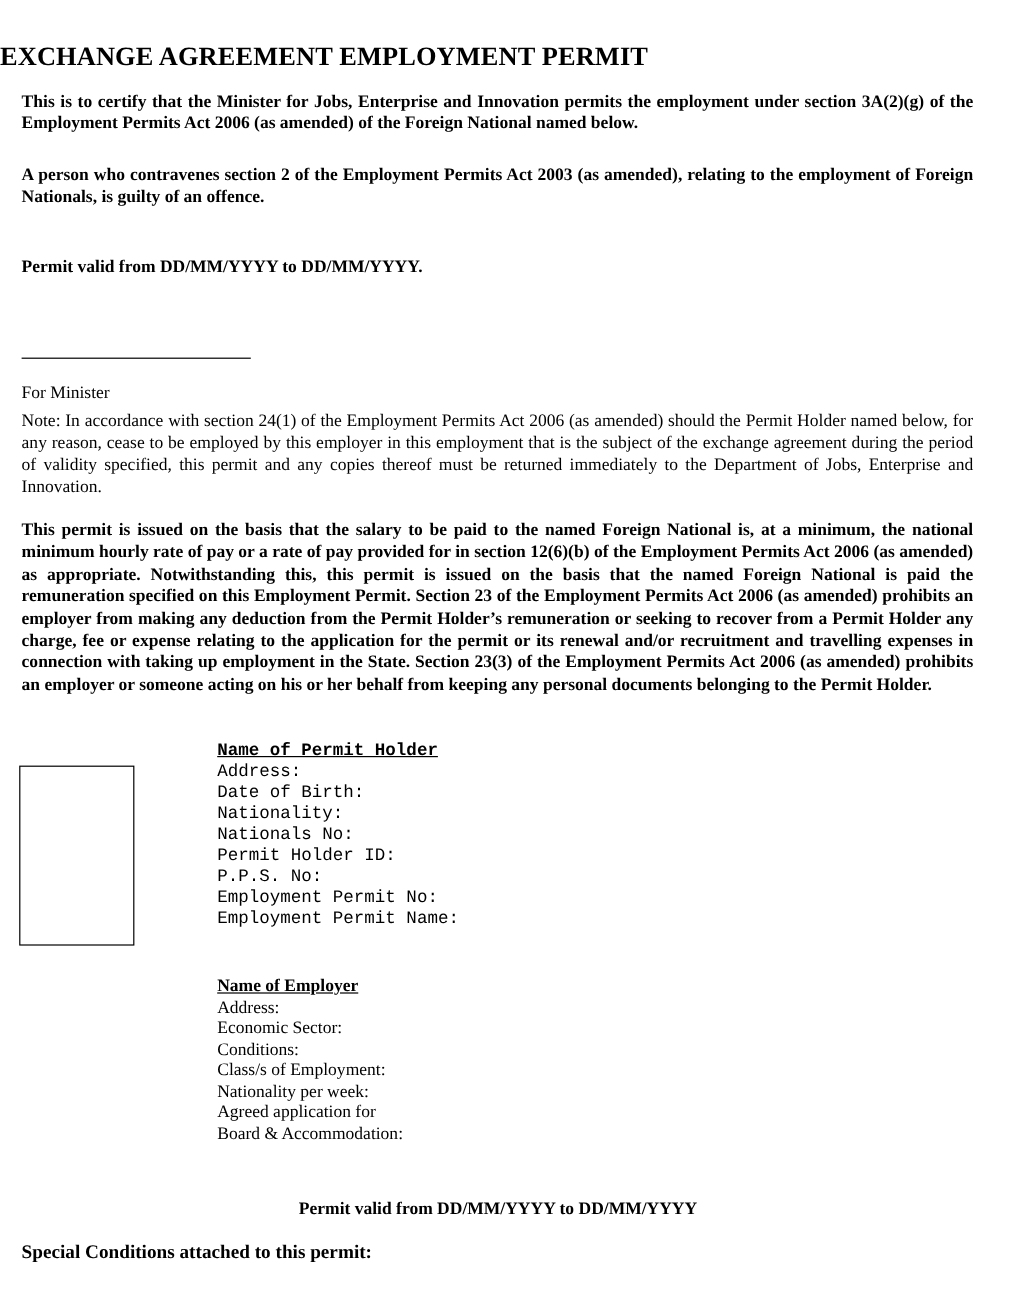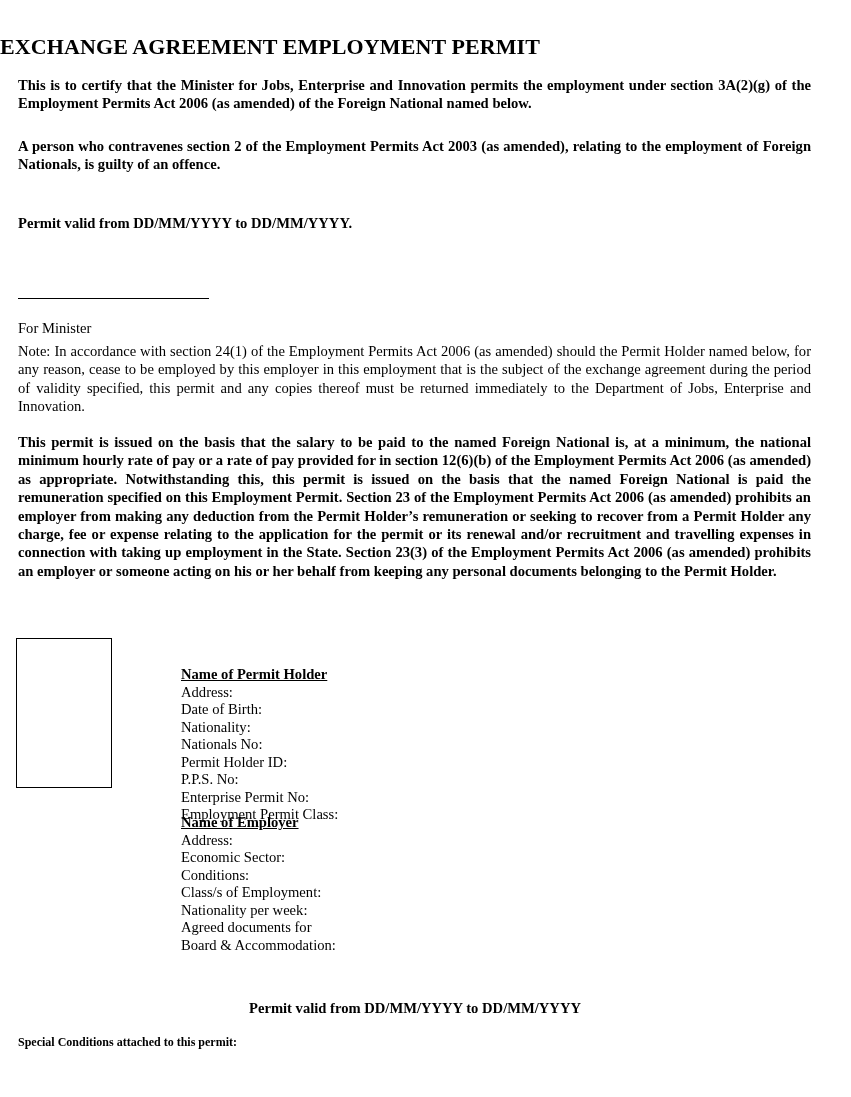--- a/index.html
+++ b/index.html
@@ -61,21 +61,21 @@
     .field-list div { white-space: nowrap; }
     .valid-center {
       left: 0; width: 830px; top: 1000px;
       text-align: center;
       font-weight: bold;
       font-size: 14.6px;
     }
     .special {
       left: 18px; top: 1035px;
       font-weight: bold;
-      font-size: 12px;
+      font-size: 16px;
     }
   </style>
 </head>
 <body>
 
 <div class="abs title">EXCHANGE AGREEMENT EMPLOYMENT PERMIT</div>
 
 <div class="abs para-bold" style="top:76px;">This is to certify that the Minister for Jobs, Enterprise and Innovation permits the employment under section 3A(2)(g) of the Employment Permits Act 2006 (as amended) of the Foreign National named below.</div>
 
 <div class="abs para-bold" style="top:137px;">A person who contravenes section 2 of the Employment Permits Act 2003 (as amended), relating to the employment of Foreign Nationals, is guilty of an offence.</div>
@@ -84,38 +84,38 @@
 
 <div class="abs sig-line"></div>
 <div class="abs para-reg" style="top:303px;margin-top:16px;">For Minister</div>
 
 <div class="abs para-reg" style="top:342px;">Note: In accordance with section 24(1) of the Employment Permits Act 2006 (as amended) should the Permit Holder named below, for any reason, cease to be employed by this employer in this employment that is the subject of the exchange agreement during the period of validity specified, this permit and any copies thereof must be returned immediately to the Department of Jobs, Enterprise and Innovation.</div>
 
 <div class="abs para-bold" style="top:433px;">This permit is issued on the basis that the salary to be paid to the named Foreign National is, at a minimum, the national minimum hourly rate of pay or a rate of pay provided for in section 12(6)(b) of the Employment Permits Act 2006 (as amended) as appropriate. Notwithstanding this, this permit is issued on the basis that the named Foreign National is paid the remuneration specified on this Employment Permit.  Section 23 of  the Employment Permits Act 2006 (as amended) prohibits an employer from making any deduction from the Permit Holder’s remuneration or seeking to recover from a Permit Holder any charge, fee or expense relating to the application for the permit or its renewal and/or recruitment and travelling expenses in connection with taking up employment in the State.  Section 23(3) of the Employment Permits Act 2006 (as amended) prohibits an employer or someone acting on his or her behalf from keeping any personal documents belonging to the Permit Holder.</div>
 
 <div class="abs photo-box"></div>
 
-<div class="abs field-list" style="top:666px;">
+<div class="abs field-list" style="top:618px;font-family:Liberation Mono, monospace;">
   <div class="heading">Name of Permit Holder</div>
   <div>Address:</div>
   <div>Date of Birth:</div>
   <div>Nationality:</div>
   <div>Nationals No:</div>
   <div>Permit Holder ID:</div>
   <div>P.P.S. No:</div>
-  <div>Enterprise Permit No:</div>
-  <div>Employment Permit Class:</div>
+  <div>Employment Permit No:</div>
+  <div>Employment Permit Name:</div>
 </div>
 
 <div class="abs field-list" style="top:814px;">
   <div class="heading">Name of Employer</div>
   <div>Address:</div>
   <div>Economic Sector:</div>
   <div>Conditions:</div>
   <div>Class/s of Employment:</div>
   <div>Nationality per week:</div>
-  <div>Agreed documents for</div>
+  <div>Agreed application for</div>
   <div>Board &amp; Accommodation:</div>
 </div>
 
 <div class="abs valid-center">Permit valid from DD/MM/YYYY to DD/MM/YYYY</div>
 
 <div class="abs special">Special Conditions attached to this permit:</div>
 
 </body></html>

